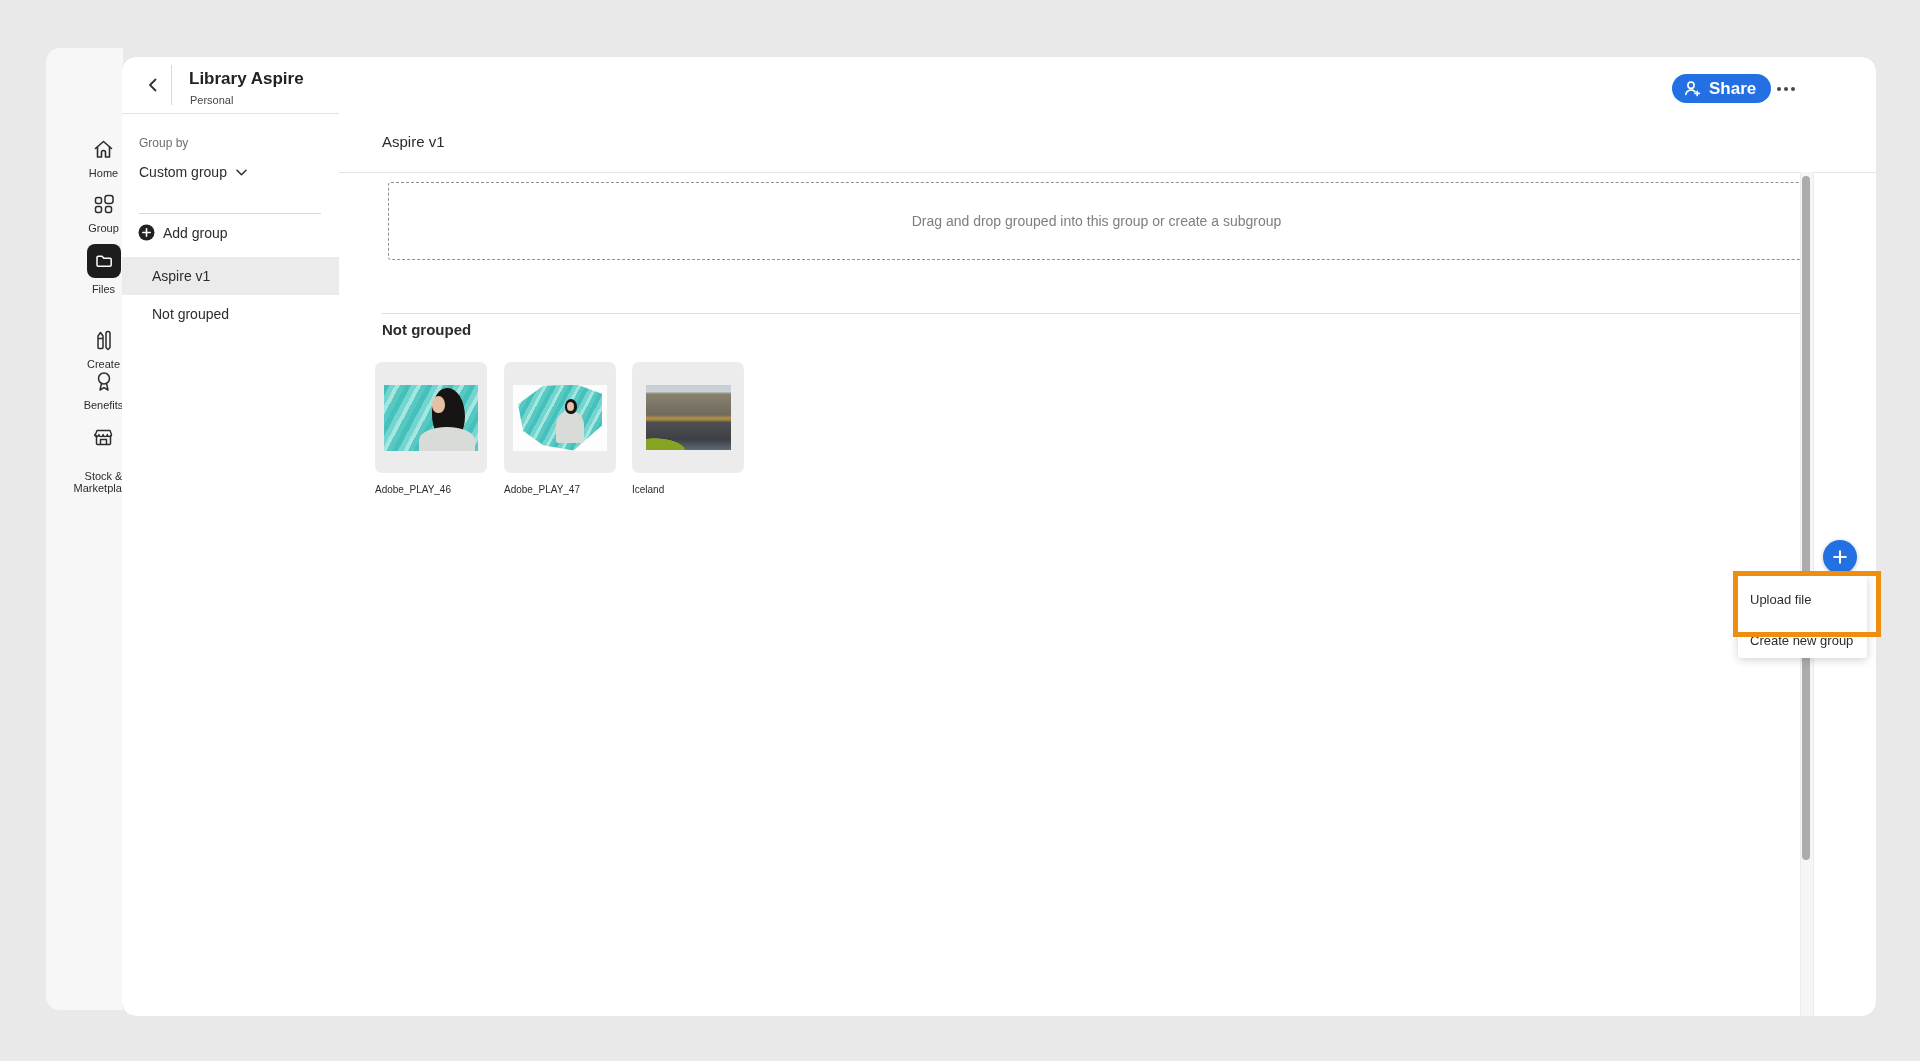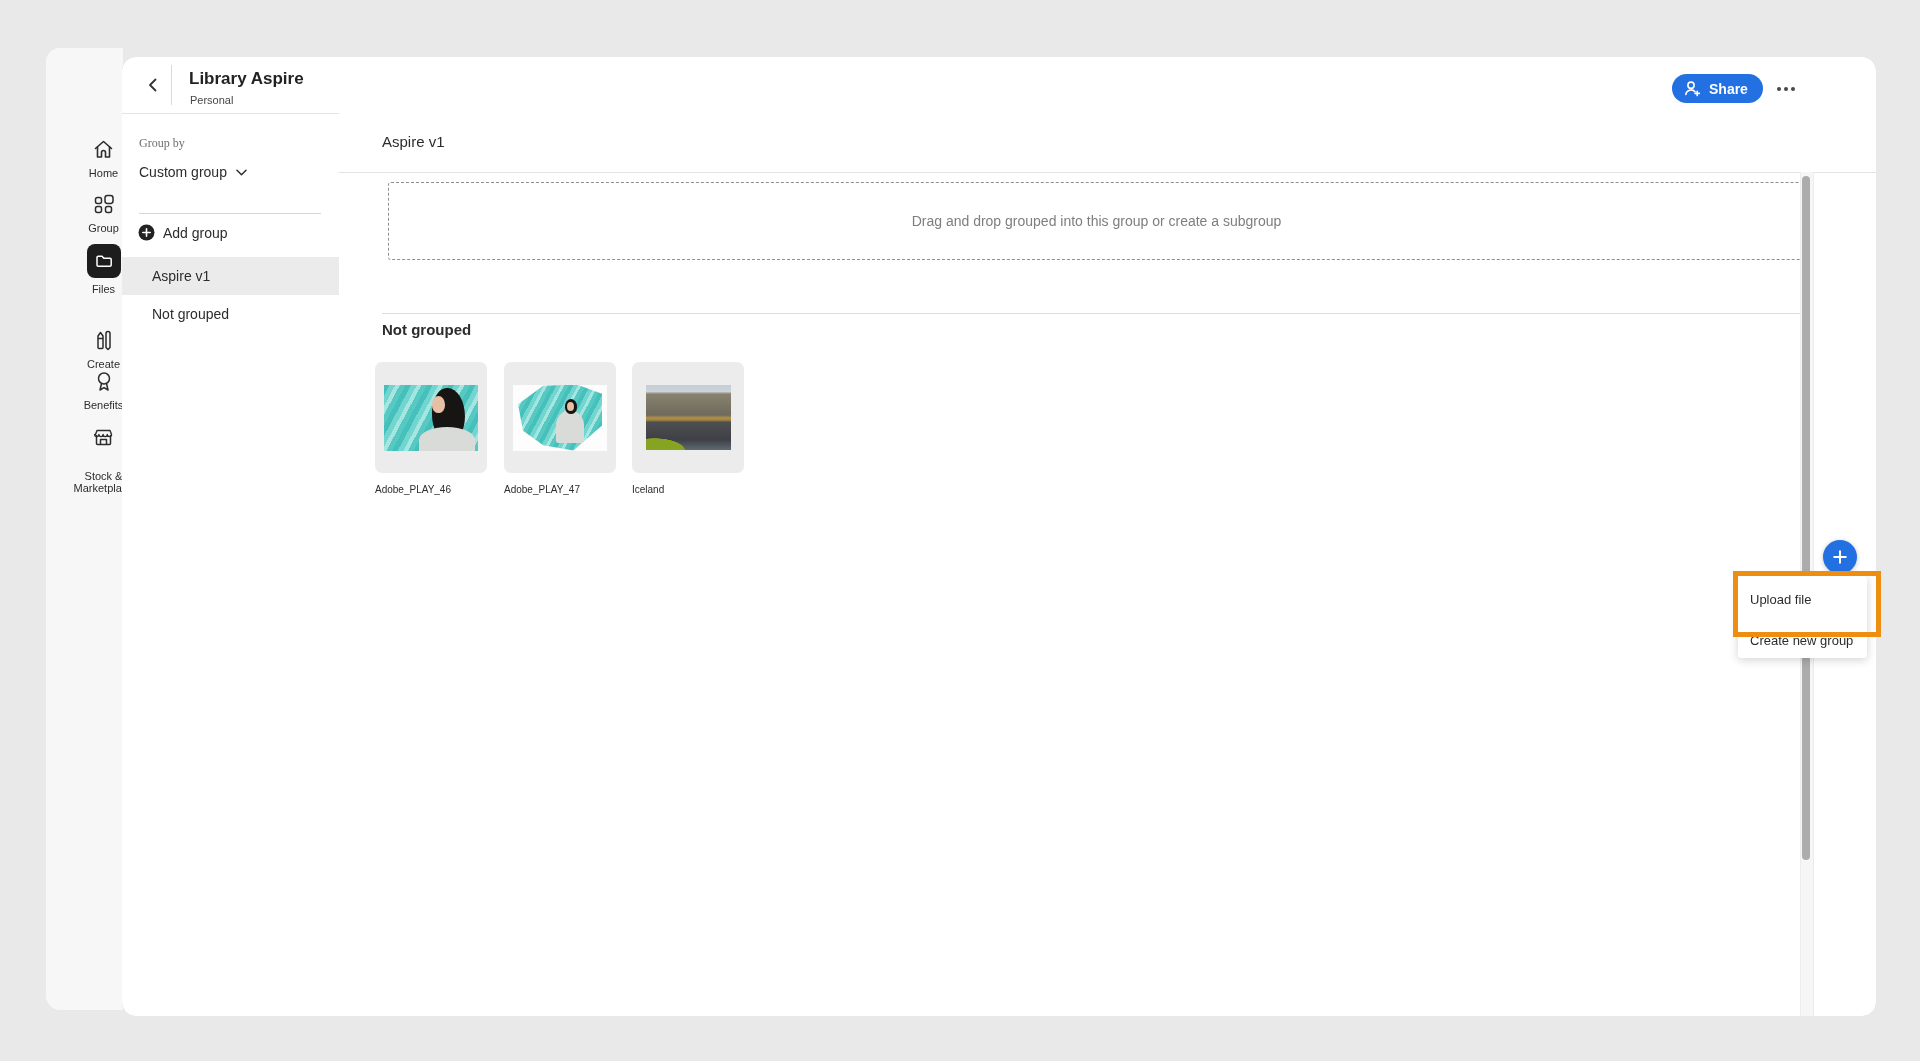--- a/index.html
+++ b/index.html
@@ -19,27 +19,27 @@
   .files-tile{width:34px;height:34px;background:#1d1d1d;border-radius:8px;margin:0 auto;display:flex;align-items:center;justify-content:center;}
 
   
   .card{left:122px;top:57px;width:1754px;height:959px;background:#fca5a5;border-radius:14px;}
   .card-header{position:absolute;left:0;top:0;width:1754px;height:56px;border-bottom:1px solid #E3E3E3;background:#fff;border-radius:14px 14px 0 0;}
   .back-btn{position:absolute;left:18px;top:15px;width:26px;height:26px;display:flex;align-items:center;justify-content:center;border-radius:4px;cursor:pointer;}
   .vdiv{position:absolute;left:49px;top:8px;width:1px;height:40px;background:#D9D9D9;}
   .lib-title{position:absolute;left:67px;top:12px;font-size:17px;font-weight:bold;color:#222;}
   .lib-sub{position:absolute;left:68px;top:37px;font-size:11px;color:#464646;}
   .share-btn{position:absolute;left:1550px;top:17px;height:29px;background:#2270E2;border-radius:15px;display:flex;align-items:center;gap:7px;padding:0 15px 0 11px;cursor:pointer;}
-  .share-btn span{color:#fff;font-size:14px;font-weight:bold;}
+  .share-btn span{color:#fff;font-size:17px;font-weight:bold;}
   .more-btn{position:absolute;left:1650px;top:22px;width:28px;height:20px;display:flex;align-items:center;justify-content:center;gap:3px;cursor:pointer;}
   .dot{width:4px;height:4px;border-radius:50%;background:#464646;}
 
   
   .group-panel{position:absolute;left:0;top:57px;width:217px;height:902px;border-right:1px solid #E3E3E3;background:#fff;border-radius:0 0 0 14px;}
-  .groupby-label{position:absolute;left:17px;top:22px;font-size:12px;color:#6E6E6E;font-family:Liberation Serif, serif;}
+  .groupby-label{position:absolute;left:17px;top:22px;font-size:12px;color:#6E6E6E;}
   .group-mode{position:absolute;left:17px;top:50px;display:flex;align-items:center;gap:9px;font-size:14px;color:#2c2c2c;cursor:pointer;}
   .panel-div{position:absolute;left:17px;top:99px;width:182px;height:1px;background:#D8D8D8;}
   .add-group{position:absolute;left:16px;top:110px;display:flex;align-items:center;gap:8px;font-size:14px;cursor:pointer;}
   .group-list{position:absolute;left:0;top:143px;width:217px;}
   .group-item{height:38px;display:flex;align-items:center;padding-left:30px;font-size:14px;color:#2c2c2c;cursor:pointer;}
   .group-item.selected{background:#EBEBEB;}
 
   
   .main{position:absolute;left:217px;top:56px;width:1537px;height:903px;background:#fff;border-radius:0 0 14px 0;}
   .section-header{position:absolute;left:0;top:0;width:1537px;height:59px;border-bottom:1px solid #E3E3E3;}

